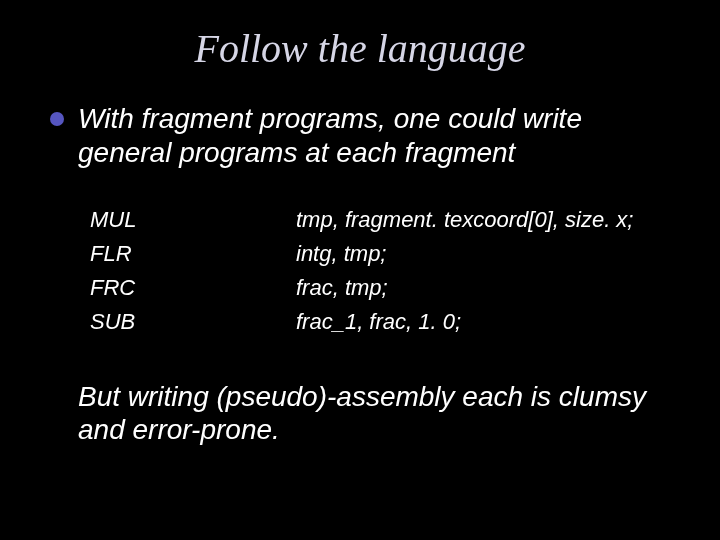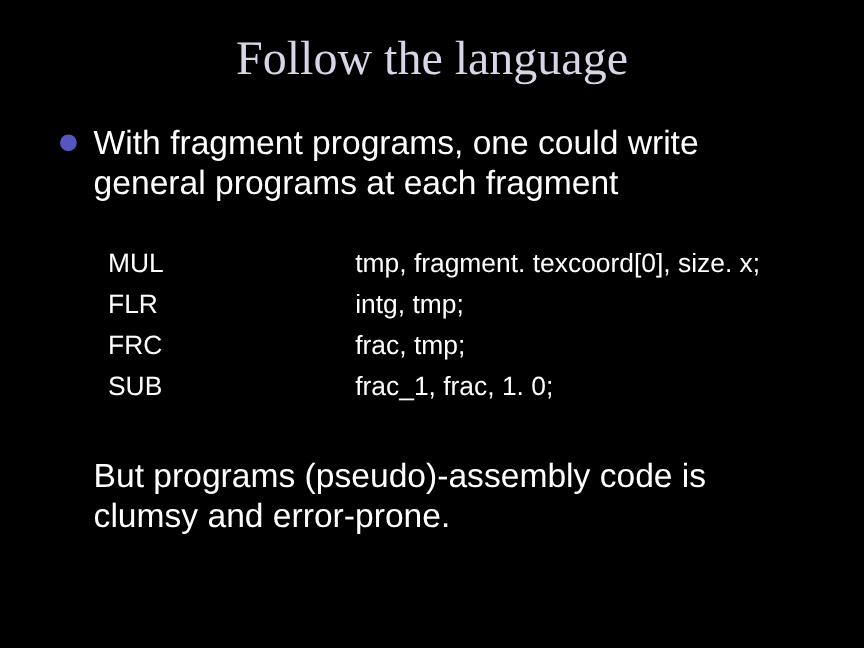--- a/index.html
+++ b/index.html
@@ -10,20 +10,21 @@
     background: #000;
     color: #fff;
     font-family: Arial, Helvetica, sans-serif;
     overflow: hidden;
   }
   .slide {
     width: 720px;
     height: 540px;
     box-sizing: border-box;
     padding: 25px 50px 30px 50px;
+    font-style: italic;
   }
   .title {
     font-size: 40px;
     font-family: "Times New Roman", Times, serif;
     color: #d6d6e6;
     text-align: center;
     margin: 0 0 30px 0;
     font-weight: normal;
     text-shadow: 2px 2px 3px rgba(0,0,0,0.8);
   }
@@ -94,15 +95,15 @@
     <div class="code-line">
       <span class="op">FRC</span>
       <span class="args">frac, tmp;</span>
     </div>
     <div class="code-line">
       <span class="op">SUB</span>
       <span class="args">frac_1, frac, 1. 0;</span>
     </div>
   </div>
 
-  <div class="closing">But programs (pseudo)-assembly code is clumsy and error-prone.</div>
+  <div class="closing">But writing (pseudo)-assembly each is clumsy and error-prone.</div>
 
 </div>
 
 </body></html>

